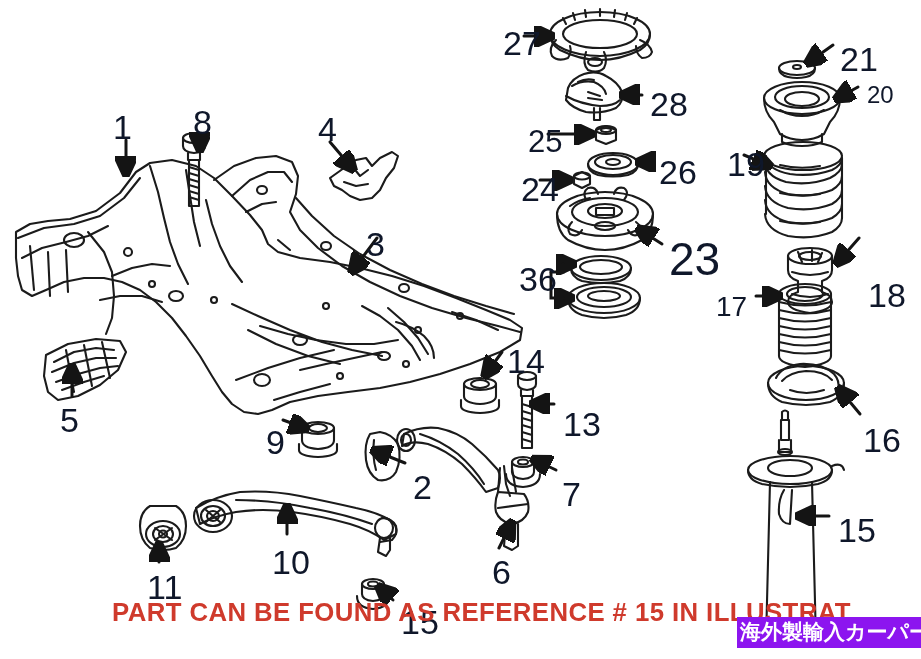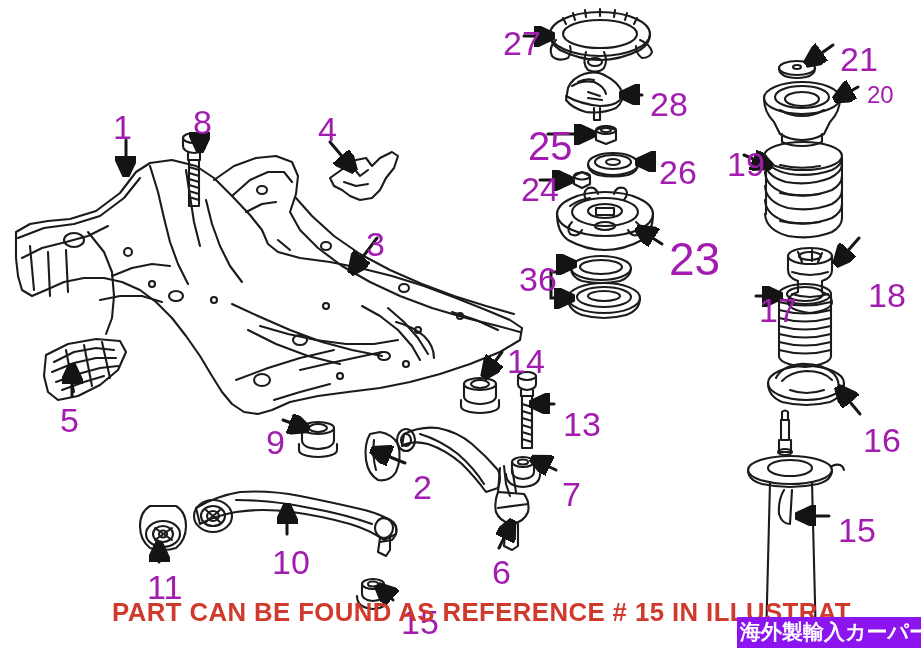--- a/index.html
+++ b/index.html
@@ -20,21 +20,21 @@
   #art {
     position: absolute;
     left: 0; top: 0;
     width: 921px;
     height: 659px;
   }
   .callout {
     position: absolute;
     font-family: "Liberation Sans", sans-serif;
     font-weight: 400;
-    color: #a21caf;
+    color: #0f172a;
     line-height: 1;
     white-space: nowrap;
     user-select: none;
   }
   .red-note {
     position: absolute;
     left: 112px;
     top: 598px;
     font-family: "Liberation Sans", sans-serif;
     font-weight: bold;
@@ -437,29 +437,29 @@
   <div class="callout" style="left:562px;top:477px;font-size:34px;">7</div>
   <div class="callout" style="left:193px;top:105px;font-size:34px;">8</div>
   <div class="callout" style="left:266px;top:425px;font-size:34px;">9</div>
   <div class="callout" style="left:272px;top:545px;font-size:34px;">10</div>
   <div class="callout" style="left:147px;top:570px;font-size:34px;">11</div>
   <div class="callout" style="left:401px;top:605px;font-size:34px;">15</div>
   <div class="callout" style="left:563px;top:407px;font-size:34px;">13</div>
   <div class="callout" style="left:507px;top:344px;font-size:34px;">14</div>
   <div class="callout" style="left:838px;top:513px;font-size:34px;">15</div>
   <div class="callout" style="left:863px;top:423px;font-size:34px;">16</div>
-  <div class="callout" style="left:759px;top:293px;font-size:34px;">17</div>
+  <div class="callout" style="left:716px;top:293px;font-size:28px;">17</div>
   <div class="callout" style="left:868px;top:232px;font-size:34px;margin-top:46px;">18</div>
   <div class="callout" style="left:727px;top:147px;font-size:34px;">19</div>
   <div class="callout" style="left:867px;top:83px;font-size:24px;">20</div>
   <div class="callout" style="left:840px;top:42px;font-size:34px;">21</div>
   <div class="callout" style="left:519px;top:262px;font-size:34px;">36</div>
   <div class="callout" style="left:669px;top:236px;font-size:46px;">23</div>
   <div class="callout" style="left:521px;top:172px;font-size:34px;">24</div>
-  <div class="callout" style="left:528px;top:126px;font-size:40px;">25</div>
+  <div class="callout" style="left:528px;top:126px;font-size:31px;">25</div>
   <div class="callout" style="left:659px;top:155px;font-size:34px;">26</div>
   <div class="callout" style="left:503px;top:26px;font-size:34px;">27</div>
   <div class="callout" style="left:650px;top:87px;font-size:34px;">28</div>
 
   <div class="red-note">PART CAN BE FOUND AS REFERENCE # 15 IN ILLUSTRAT</div>
 
   <div class="jp-badge">海外製輸入カーパーツ</div>
 
 </div>
 

